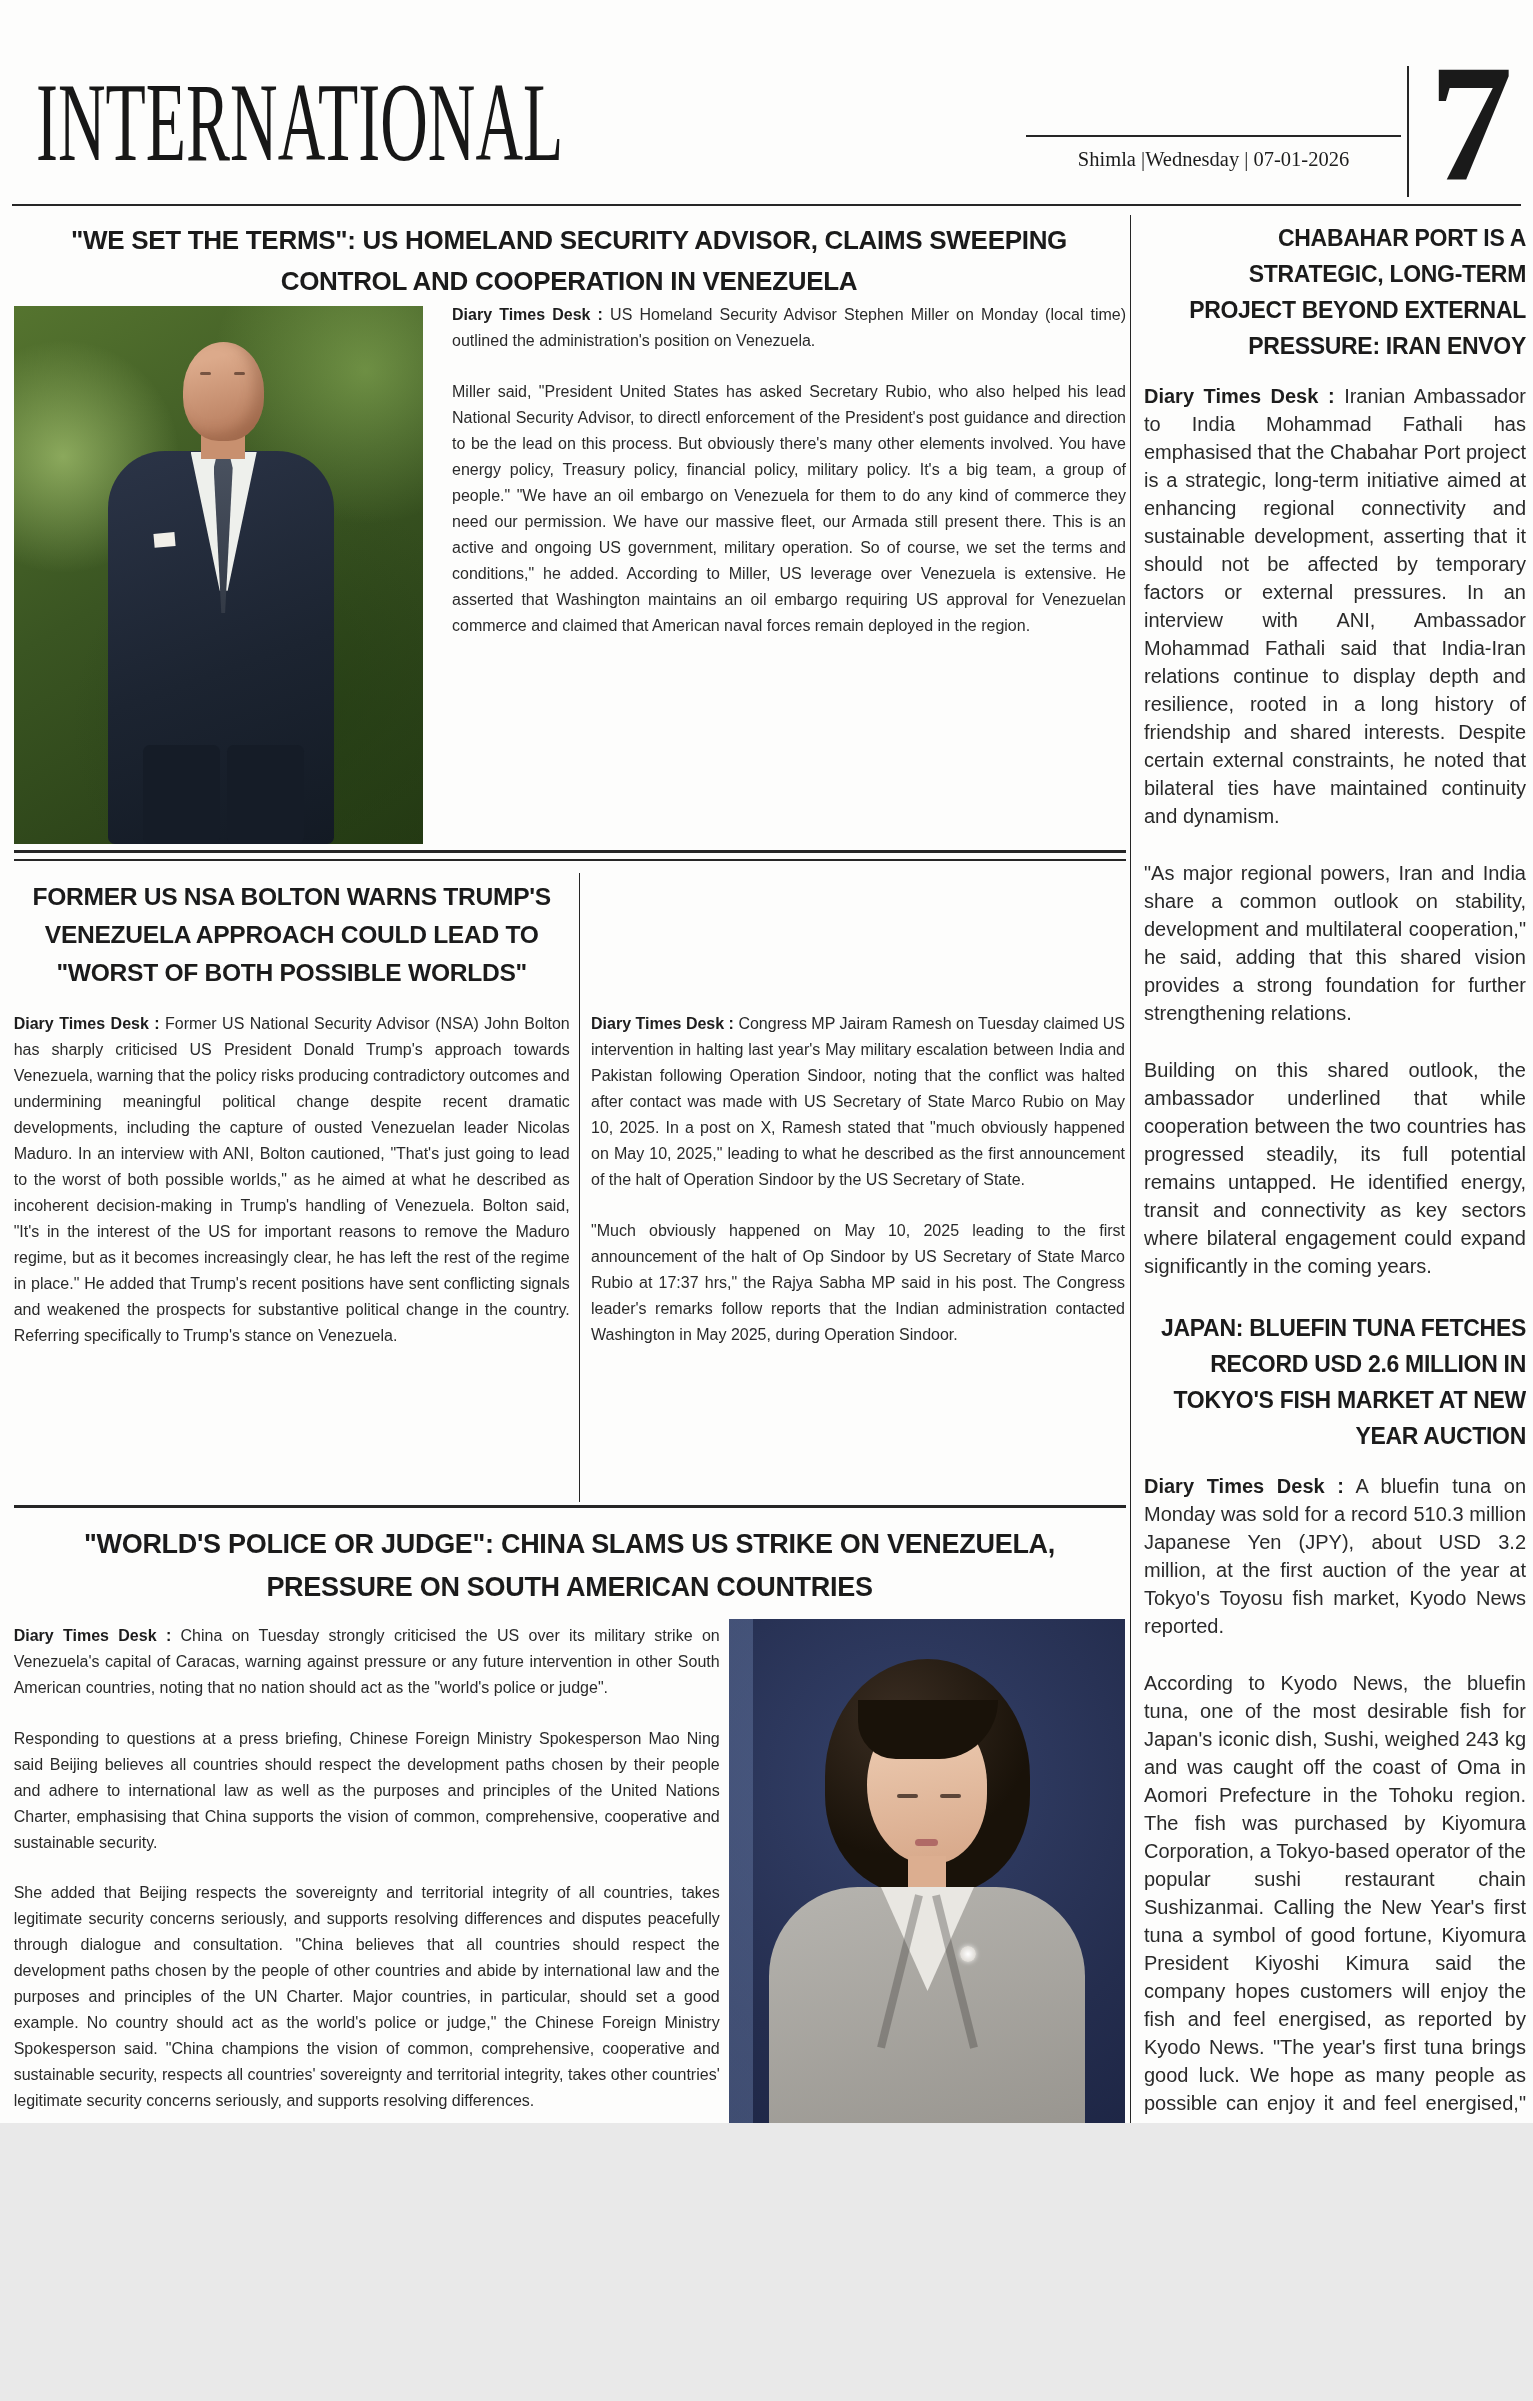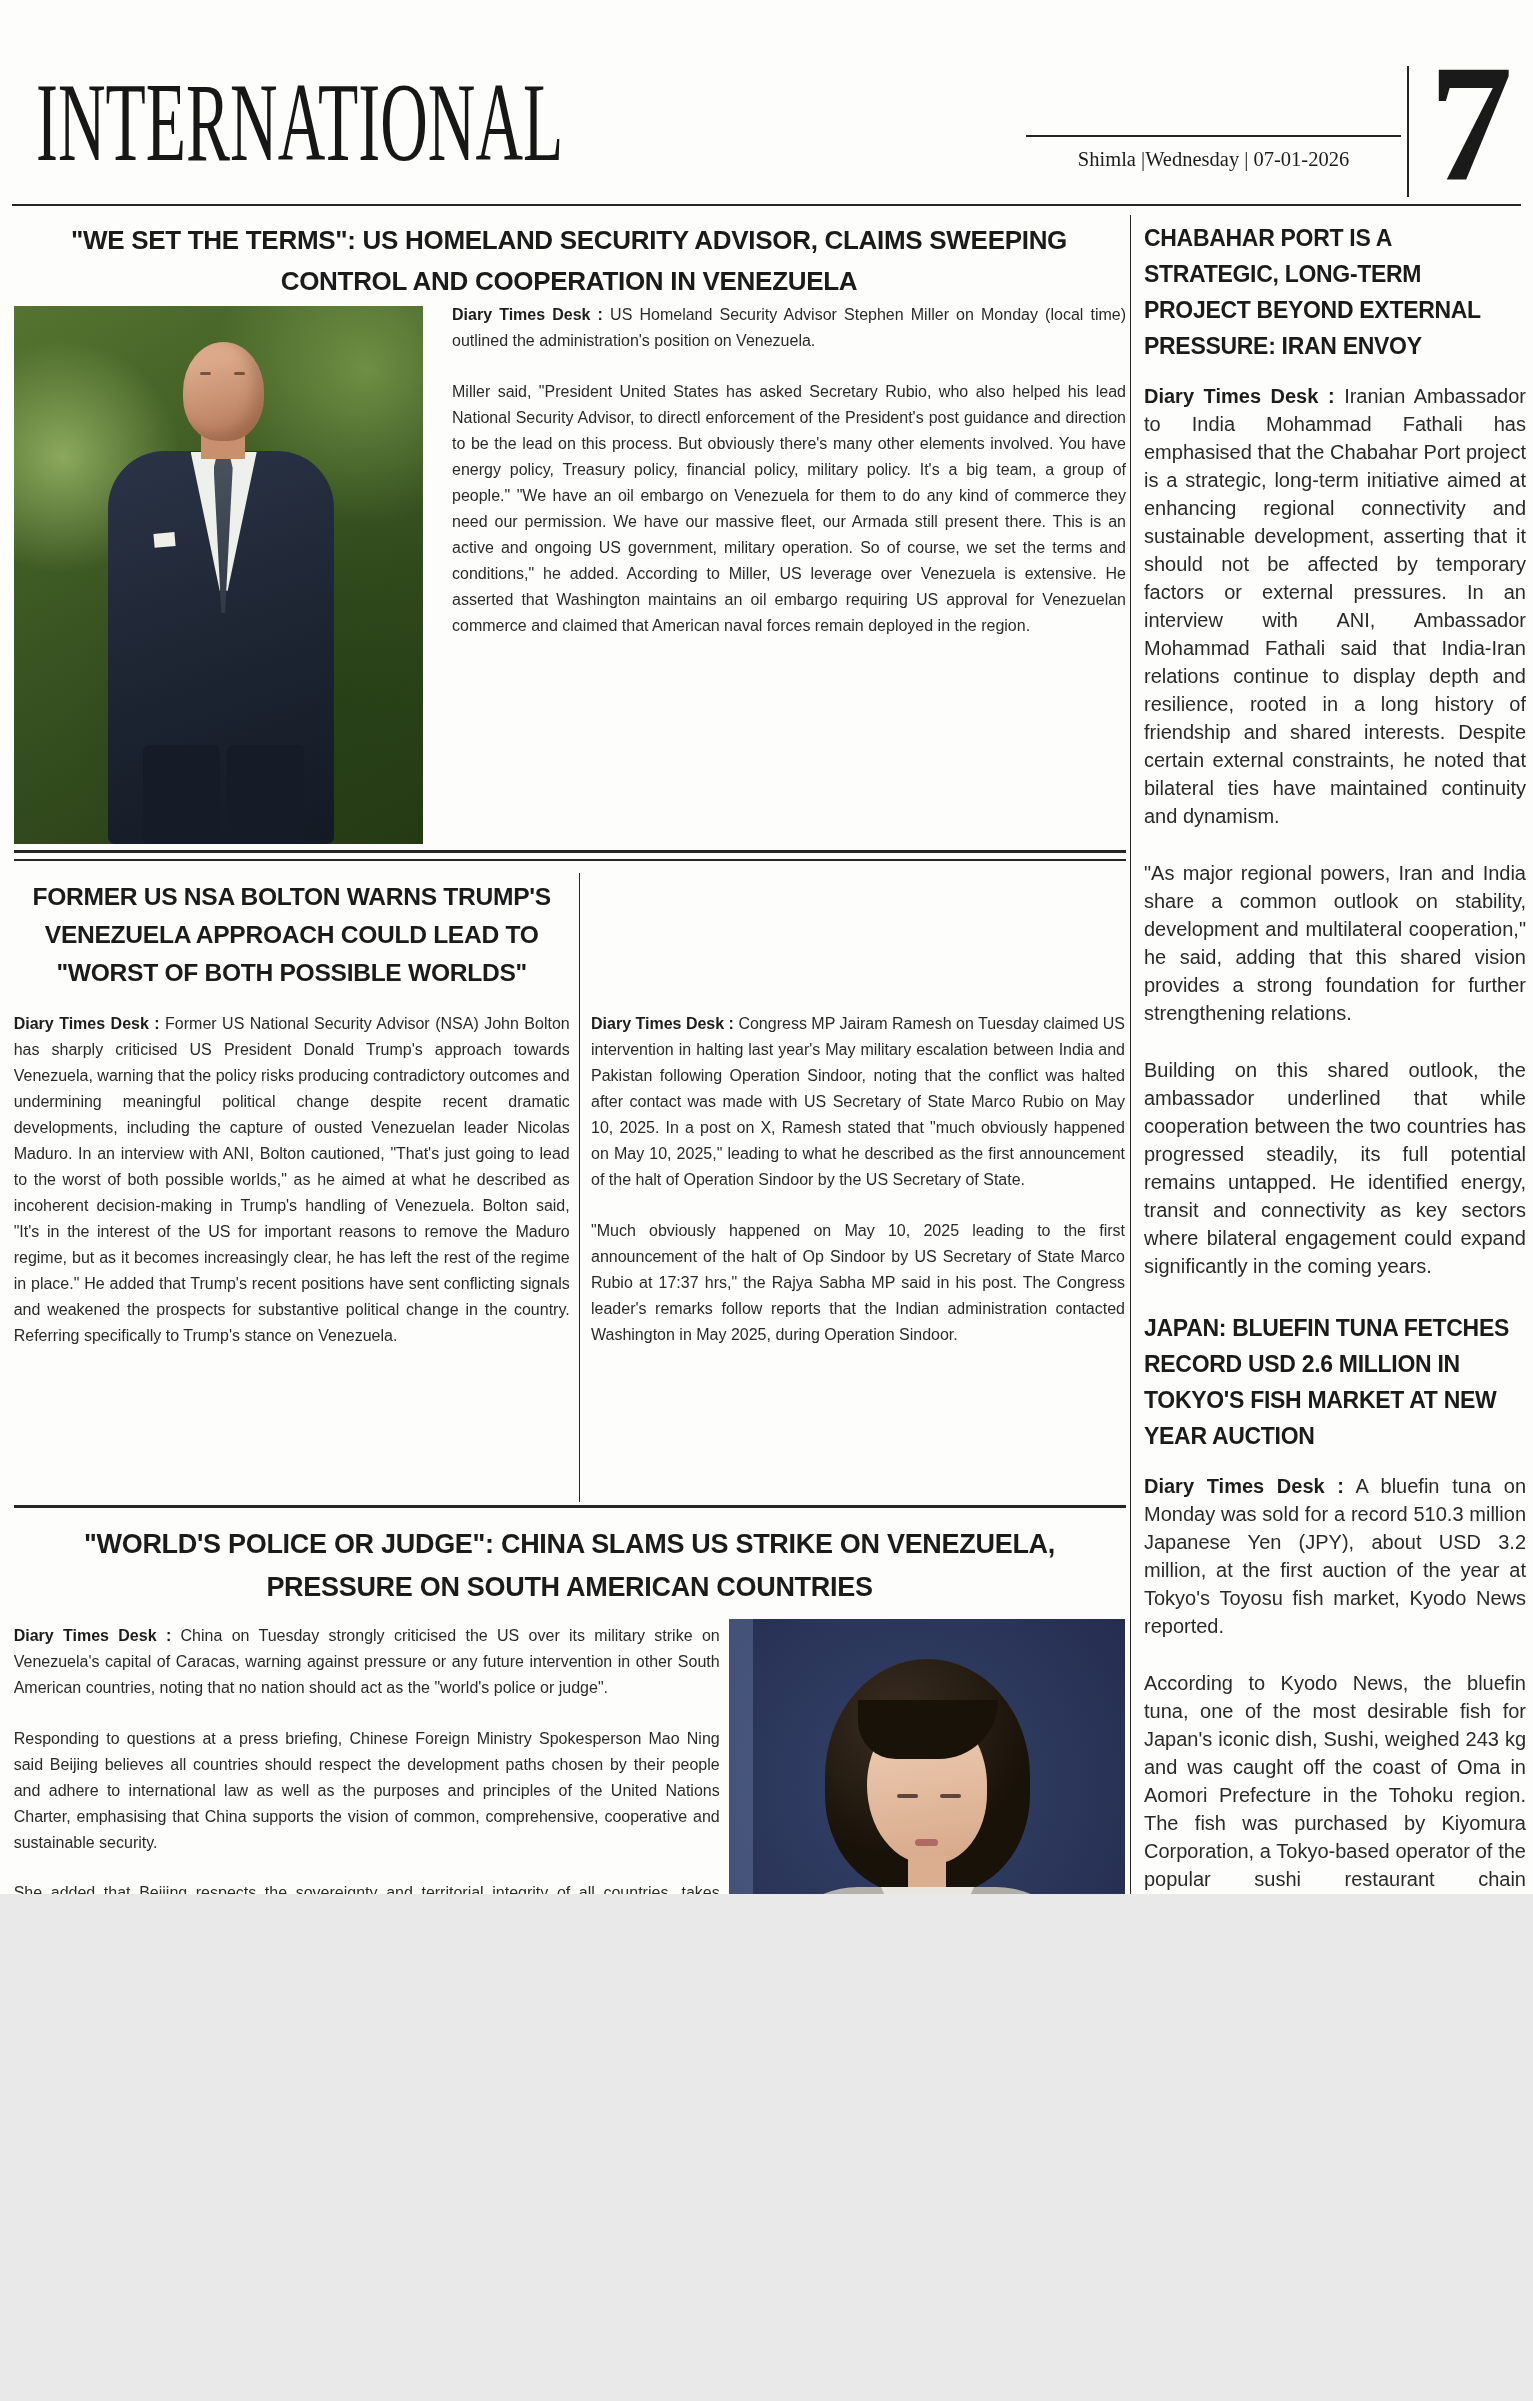--- a/index.html
+++ b/index.html
@@ -1,16 +1,16 @@
 <!DOCTYPE html>
 <html style="font-size:11px"><head>
 <meta charset="utf-8">
 <style>
   html,body{margin:0;padding:0;background:#e9e9e9;}
-  #page{position:relative;width:1533px;height:1894px;margin:0 auto;background:#fdfdfc;
+  #page{position:relative;width:1533px;height:2123px;margin:0 auto;background:#fdfdfc;
         font-family:"Liberation Sans",sans-serif;color:#262626;overflow:hidden;}
 
   .rule{position:absolute;background:#262626;}
 
   
   #section-title{position:absolute;left:36px;top:67px;font-family:"Liberation Serif",serif;
       font-size:103px;line-height:1;white-space:nowrap;color:#171717;
       transform:scaleX(0.64) scaleY(1.08);transform-origin:left top;}
   #paper-name{position:absolute;left:1026px;top:71px;width:375px;text-align:center;
       font-family:"Liberation Serif",serif;font-size:47px;letter-spacing:2.1px;color:#181818;white-space:nowrap;}
@@ -18,21 +18,21 @@
       font-family:"Liberation Serif",serif;font-size:20.5px;color:#1c1c1c;white-space:nowrap;}
   #page-number{position:absolute;left:1413px;top:55px;width:116px;text-align:center;
       font-family:"Liberation Serif",serif;font-weight:700;font-size:167px;line-height:137px;color:#1a1a1a;}
 
   
   .headline{position:absolute;font-weight:700;text-align:center;color:#1b1b1b;letter-spacing:-0.3px;}
   .body{position:absolute;}
   .body p{margin:0 0 24.6px;text-align:justify;font-size:16px;line-height:26px;color:#2a2a2a;}
   .desk{font-weight:700;color:#1d1d1d;}
   .rc .body-flow p{margin:2px 0 29px;text-align:justify;font-size:20px;line-height:28px;color:#2a2a2a;}
-  .rc-headline{font-weight:700;text-align:left;color:#1b1b1b;letter-spacing:-0.3px;
+  .rc-headline{font-weight:700;text-align:right;color:#1b1b1b;letter-spacing:-0.3px;
       font-size:23px;line-height:36px;margin:0 0 18px;}
 
   
   .photo{position:absolute;overflow:hidden;}
   .ph{position:absolute;}
 
   #miller-photo{left:13.7px;top:306px;width:409px;height:538px;
     background:
       radial-gradient(circle at 12% 28%, rgba(195,225,135,.55), rgba(195,225,135,0) 22%),
       radial-gradient(circle at 86% 12%, rgba(165,205,105,.45), rgba(165,205,105,0) 26%),

